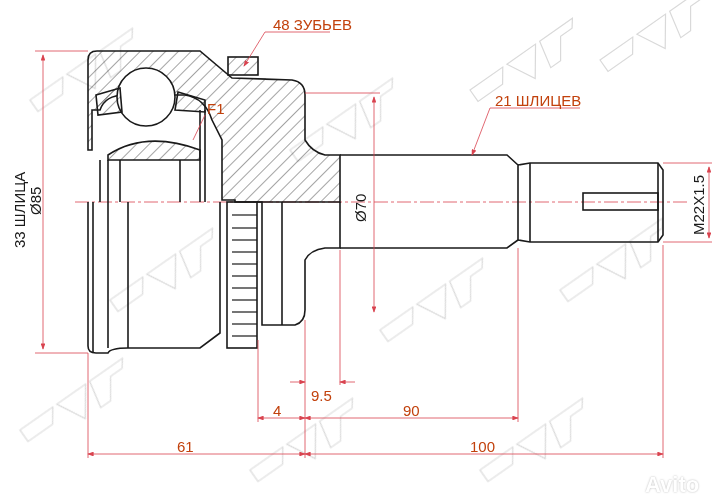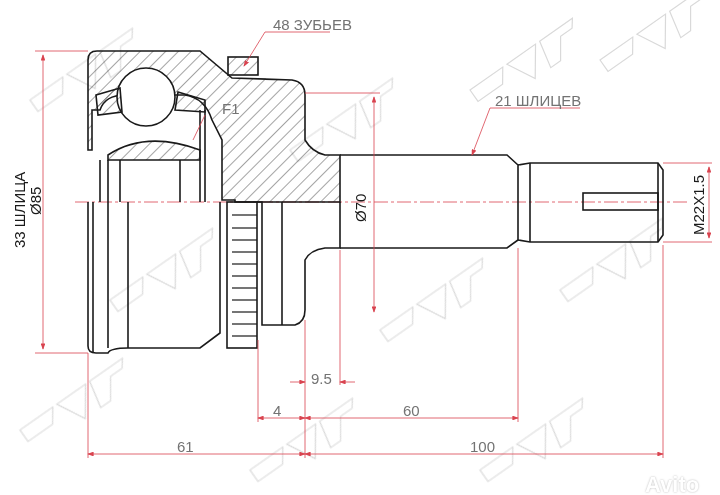--- a/index.html
+++ b/index.html
@@ -1,18 +1,18 @@
 <!DOCTYPE html>
 <html><head>
 <meta charset="utf-8">
 <style>
   html, body { margin: 0; padding: 0; background: #ffffff; }
   body { width: 720px; height: 495px; overflow: hidden; position: relative; font-family: "Liberation Sans", sans-serif; }
   #drawing { position: absolute; left: 0; top: 0; }
-  .lbl { position: absolute; font-family: "Liberation Sans", sans-serif; font-size: 15px; color: #737373; white-space: nowrap; line-height: 1; }
+  .lbl { position: absolute; font-family: "Liberation Sans", sans-serif; font-size: 15px; color: #c2410c; white-space: nowrap; line-height: 1; }
   .vlbl { position: absolute; font-family: "Liberation Sans", sans-serif; font-size: 15px; color: #1a1a1a; white-space: nowrap; line-height: 1; transform-origin: left top; transform: rotate(-90deg); }
   .wm { position: absolute; font-family: "Liberation Sans", sans-serif; font-weight: bold; font-size: 22px; color: #ffffff; opacity: 0.9; text-shadow: 0 0 2px #aaaaaa; margin-top: 14px; }
 </style>
 </head>
 <body>
 
 <svg id="drawing" width="720" height="495" viewBox="0 0 720 495" xmlns="http://www.w3.org/2000/svg">
   <defs>
     <pattern id="hatch" patternUnits="userSpaceOnUse" width="9" height="9" patternTransform="rotate(45)">
       <line x1="0" y1="0" x2="0" y2="9" stroke="#1a1a1a" stroke-width="0.8"></line>
@@ -143,23 +143,23 @@
     <line x1="265" y1="32" x2="330" y2="32"></line>
     <line x1="265" y1="32" x2="244" y2="66" marker-end="url(#arr)"></line>
     <line x1="490" y1="108" x2="580" y2="108"></line>
     <line x1="490" y1="108" x2="472" y2="155" marker-end="url(#arr)"></line>
     <line x1="205" y1="115" x2="193" y2="140"></line>
   </g>
 </svg>
 
 <div class="lbl" style="left:273px;top:17px;">48 ЗУБЬЕВ</div>
 <div class="lbl" style="left:495px;top:93px;">21 ШЛИЦЕВ</div>
-<div class="lbl" style="left:222px;top:101px;">F1</div>
+<div class="lbl" style="left:207px;top:101px;">F1</div>
 <div class="vlbl" style="left:12px;top:248px;">33 ШЛИЦА</div>
 <div class="vlbl" style="left:28px;top:215px;">Ø85</div>
 <div class="vlbl" style="left:353px;top:222px;">Ø70</div>
 <div class="vlbl" style="left:691px;top:235px;">M22X1.5</div>
-<div class="lbl" style="left:311px;top:371px;">9.5</div>
+<div class="lbl" style="left:311px;top:388px;">9.5</div>
 <div class="lbl" style="left:273px;top:403px;">4</div>
-<div class="lbl" style="left:403px;top:403px;">60</div>
+<div class="lbl" style="left:403px;top:403px;">90</div>
 <div class="lbl" style="left:177px;top:439px;">61</div>
 <div class="lbl" style="left:470px;top:439px;">100</div>
 <div class="wm" style="left:645px;top:458px;">Avito</div>
 
 </body></html>

